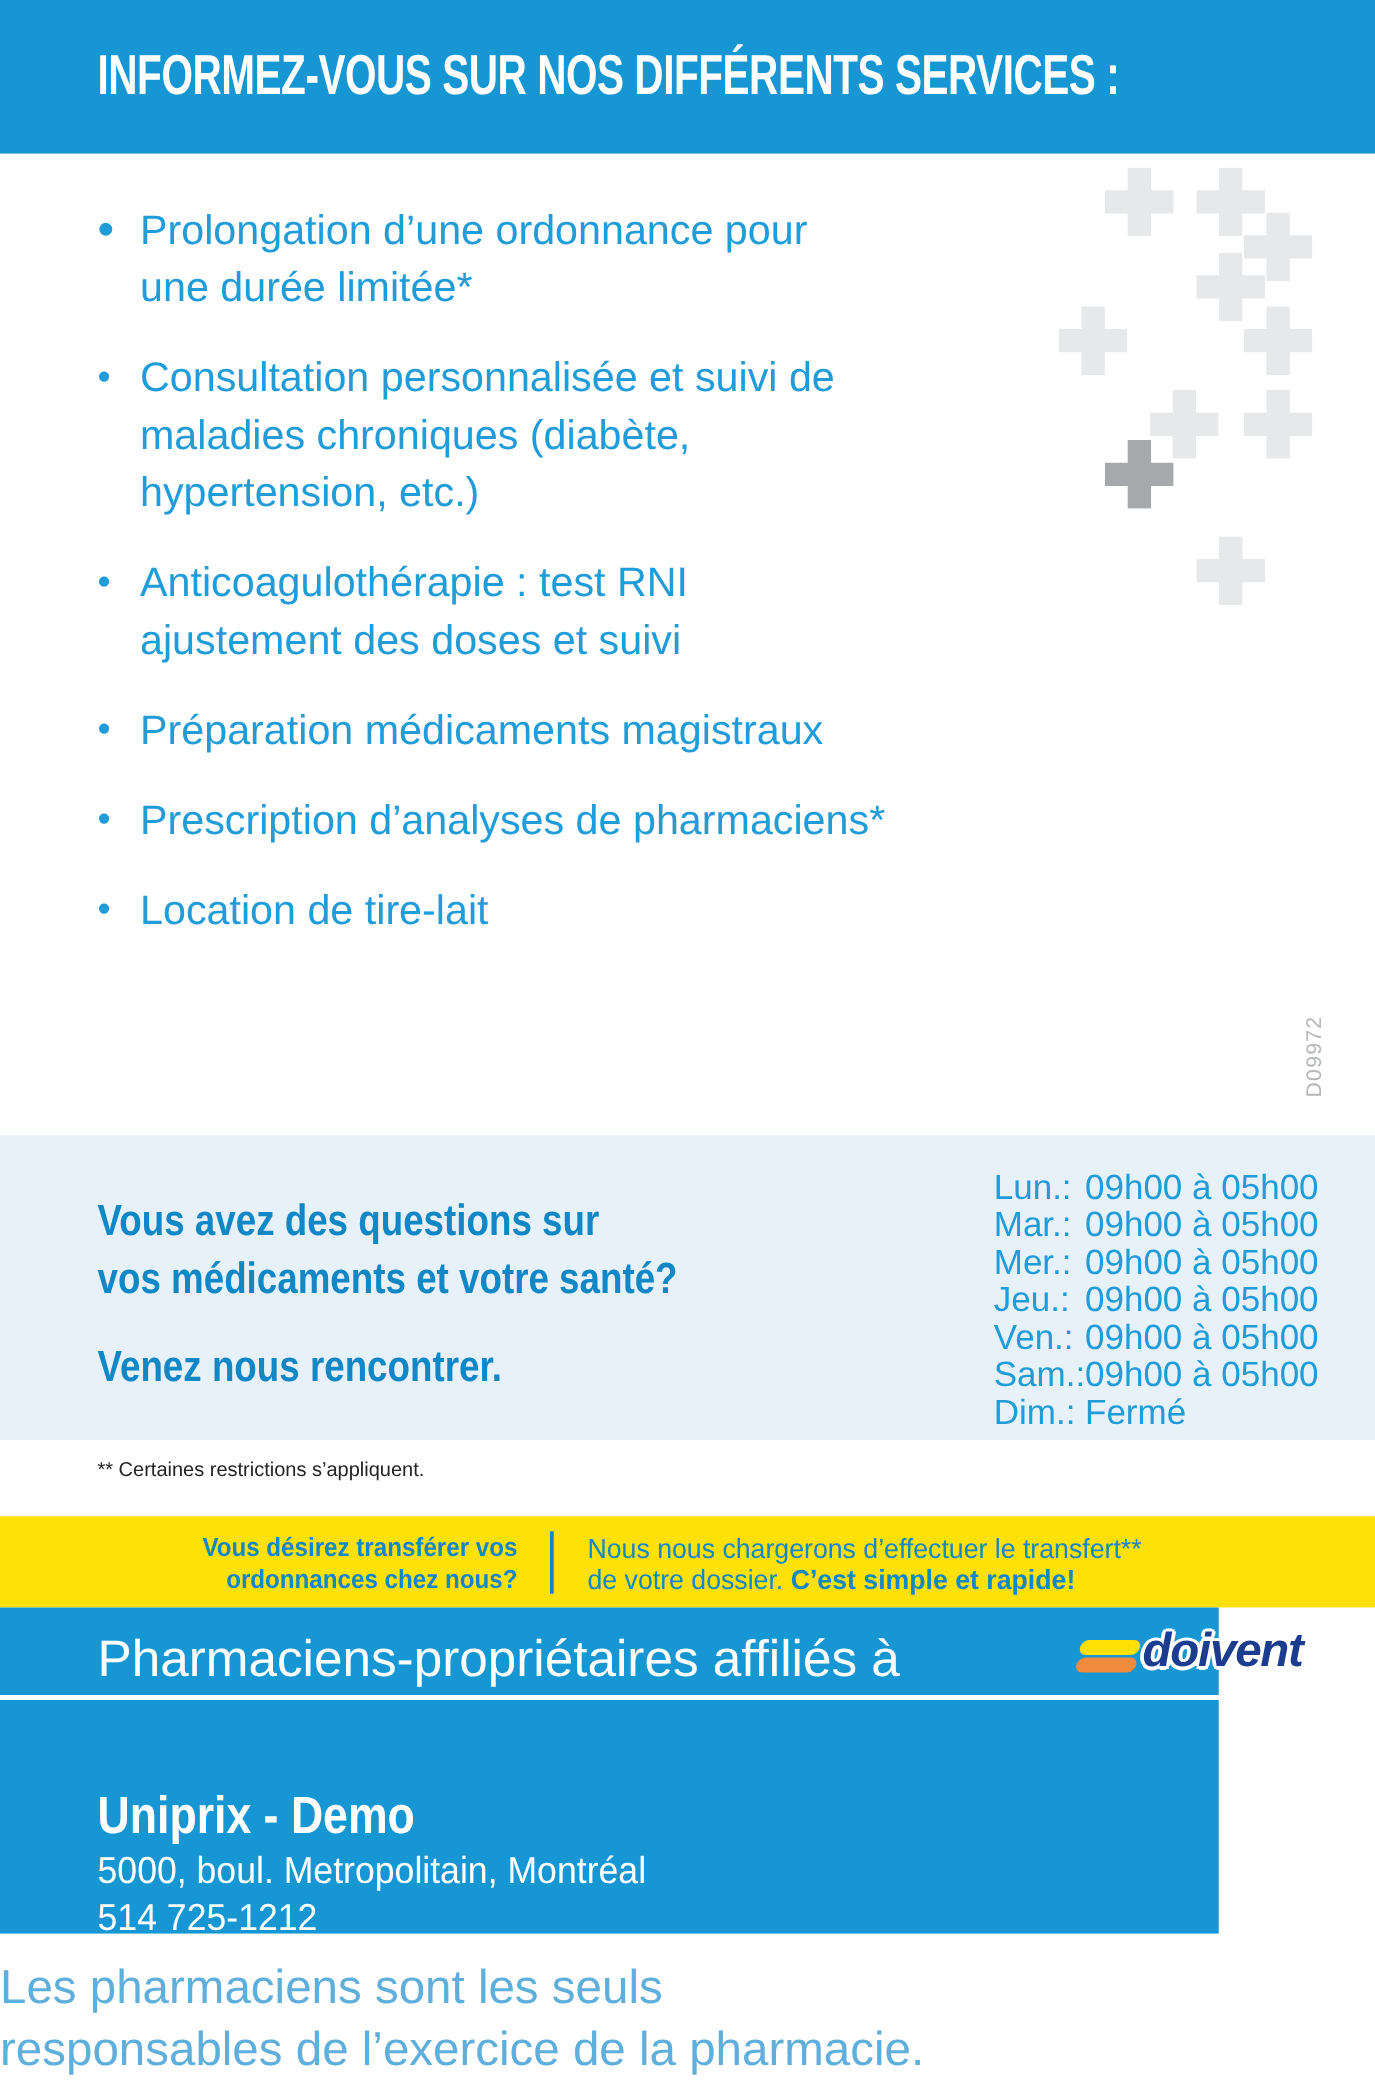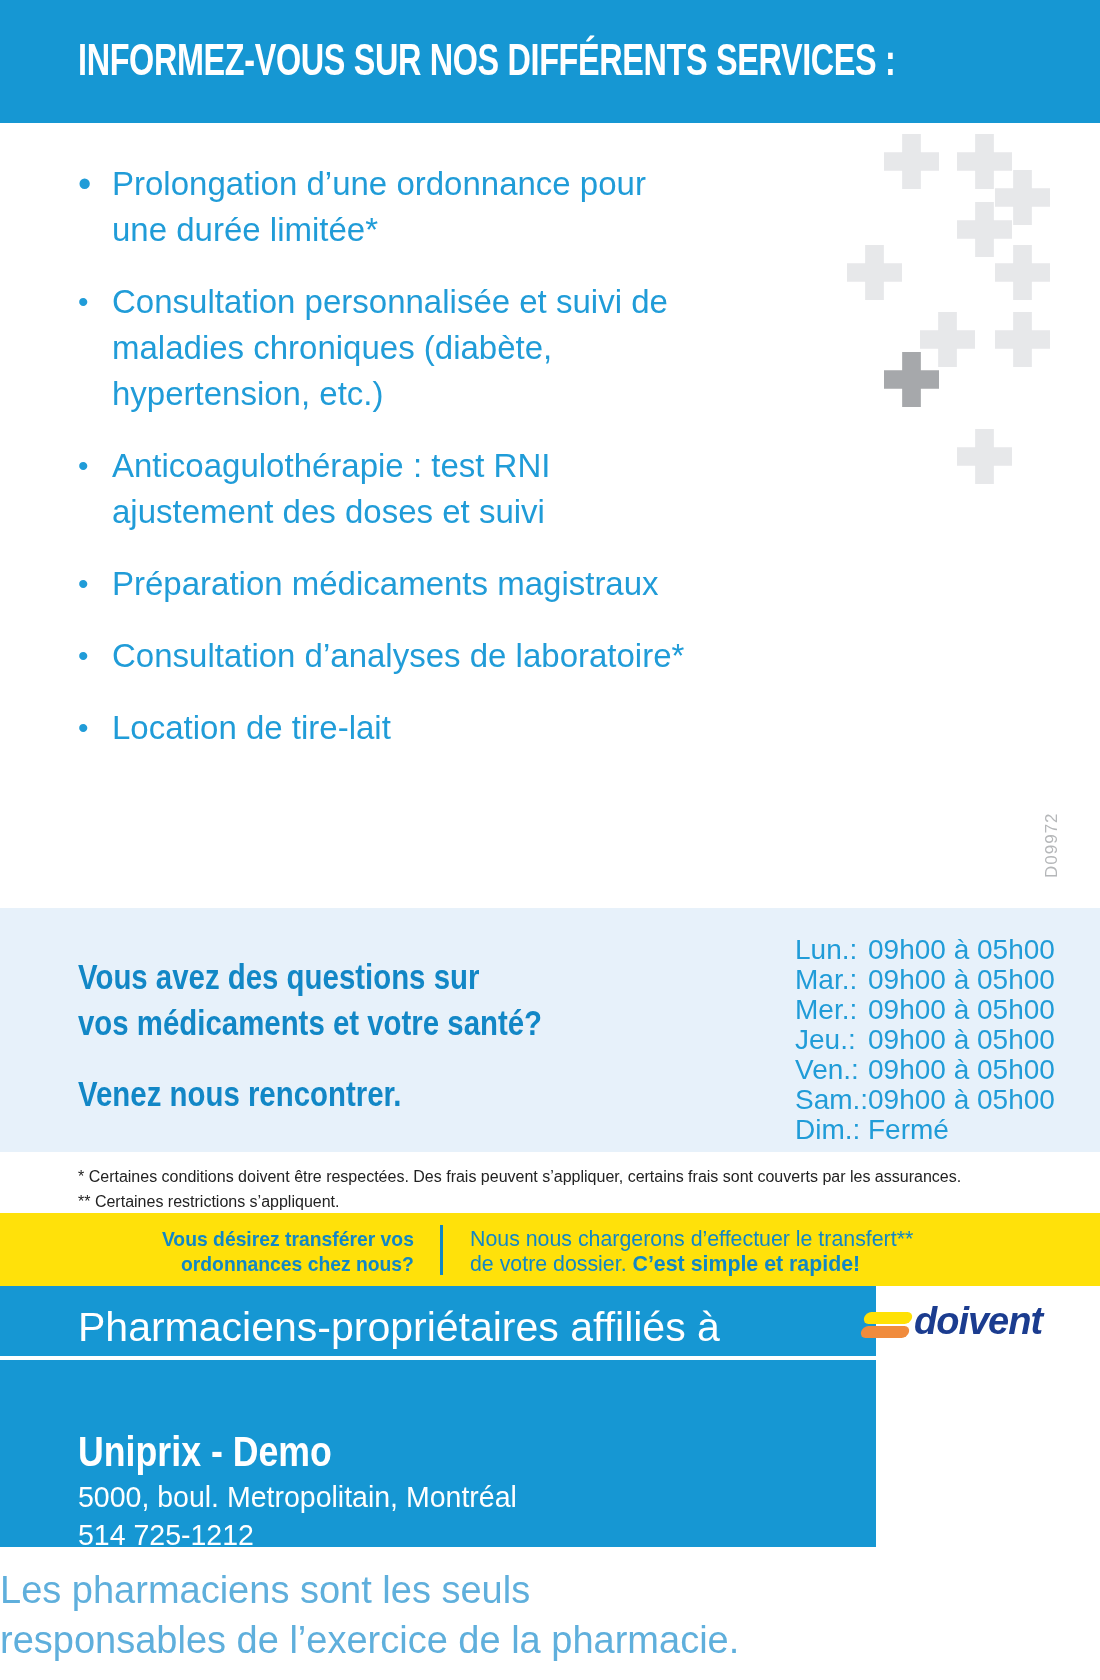--- a/index.html
+++ b/index.html
@@ -59,21 +59,21 @@
   
   .transfer-band{position:absolute;left:0;top:1213px;width:1100px;height:73px;background:var(--yellow);}
   .transfer-left{position:absolute;right:686px;top:13px;text-align:right;color:var(--bold-blue);
     font-weight:700;font-size:21px;line-height:25px;white-space:pre-line;transform:scaleX(0.92);transform-origin:right top;}
   .transfer-divider{position:absolute;left:440px;top:12px;width:3px;height:50px;background:var(--bold-blue);}
   .transfer-right{position:absolute;left:470px;top:13px;color:var(--bold-blue);font-size:22px;line-height:25px;
     transform:scaleX(0.97);transform-origin:left top;white-space:nowrap;}
   .transfer-right .bold{font-weight:700;}
 
   
-  .blue-footer{position:absolute;left:0;top:1286px;width:876px;height:261px;background:var(--brand-blue);text-align:center;}
+  .blue-footer{position:absolute;left:0;top:1286px;width:975px;height:261px;background:var(--brand-blue);text-align:center;}
   .affiliation-text{position:absolute;left:78px;top:18px;color:#fff;font-size:41px;white-space:nowrap;}
   .uniprix-logo{position:absolute;left:858px;top:20px;width:200px;height:48px;}
   .logo-bar{position:absolute;width:48px;height:12px;border-radius:6px;transform:skewX(-14deg);}
   .logo-bar.yellow{left:6px;top:6px;background:var(--logo-yellow);}
   .logo-bar.orange{left:3px;top:20px;background:var(--orange);}
   .logo-text{position:absolute;left:56px;top:-6px;color:var(--navy);font-weight:700;font-style:italic;
     font-size:38px;letter-spacing:-1px;
     text-shadow:-3px 0 #fff,3px 0 #fff,0 -3px #fff,0 3px #fff,-2px -2px #fff,2px -2px #fff,-2px 2px #fff,2px 2px #fff;}
   .white-line{position:absolute;left:0;top:70px;width:1100px;height:4px;background:#fff;}
   .store-name{position:absolute;left:78px;top:142px;color:#fff;font-weight:700;font-size:42px;
@@ -114,21 +114,21 @@
         <span class="bullet">•</span>
         <span class="service-text">Anticoagulothérapie : test RNI
 ajustement des doses et suivi</span>
       </li>
       <li class="service-item">
         <span class="bullet">•</span>
         <span class="service-text">Préparation médicaments magistraux</span>
       </li>
       <li class="service-item">
         <span class="bullet">•</span>
-        <span class="service-text">Consultation d’analyses de laboratoire*</span>
+        <span class="service-text">Prescription d’analyses de pharmaciens*</span>
       </li>
       <li class="service-item">
         <span class="bullet">•</span>
         <span class="service-text">Location de tire-lait</span>
       </li>
     </ul>
 
     <div class="cross" style="left:884px;top:11px;"></div>
     <div class="cross" style="left:957px;top:11px;"></div>
     <div class="cross" style="left:995px;top:47px;"></div>
@@ -174,21 +174,20 @@
         <span class="hours-time">09h00 à 05h00</span>
       </div>
       <div class="hours-row">
         <span class="hours-day">Dim.:</span>
         <span class="hours-time">Fermé</span>
       </div>
     </div>
   </div>
 
   <div class="footnotes">
-    <div class="footnote">* Certaines conditions doivent être respectées. Des frais peuvent s’appliquer, certains frais sont couverts par les assurances.</div>
     <div class="footnote">** Certaines restrictions s’appliquent.</div>
   </div>
 
   <div class="transfer-band">
     <div class="transfer-left">Vous désirez transférer vos
 ordonnances chez nous?</div>
     <div class="transfer-divider"></div>
     <div class="transfer-right">
       <div>Nous nous chargerons d’effectuer le transfert**</div>
       <div><span>de votre dossier. </span><span class="bold">C’est simple et rapide!</span></div>

